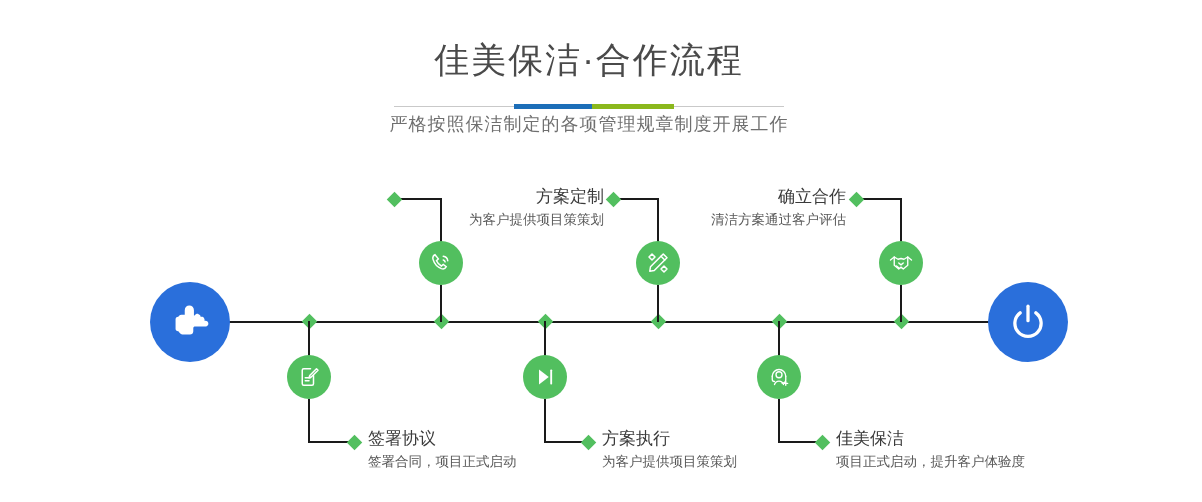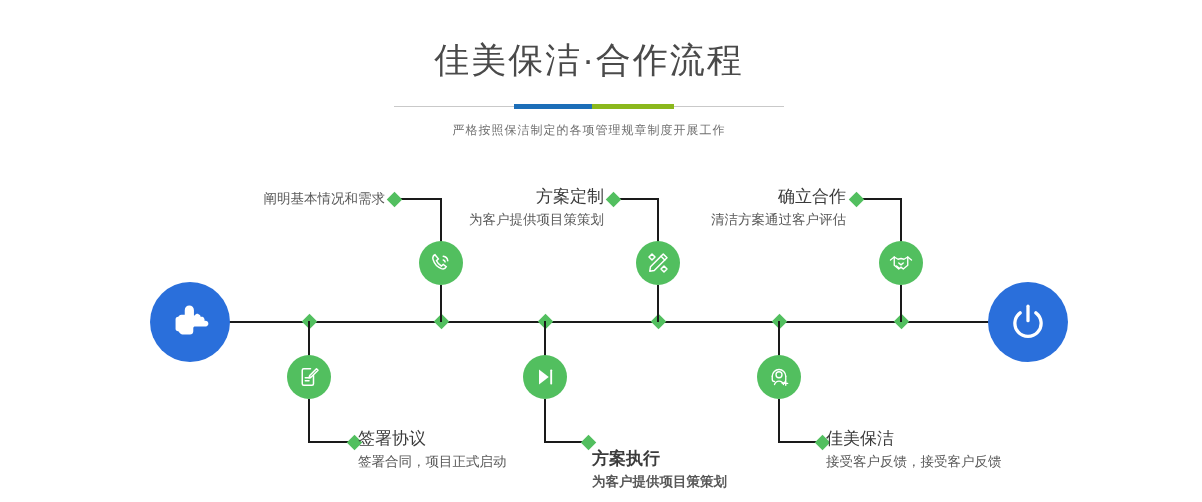--- a/index.html
+++ b/index.html
@@ -24,21 +24,21 @@
   .divider .hair{
     position:absolute;left:0;top:2px;width:390px;height:1px;background:#c9c9c9;
   }
   .divider .seg-blue{
     position:absolute;left:120px;top:0;width:78px;height:5px;background:#1c6eb8;
   }
   .divider .seg-green{
     position:absolute;left:198px;top:0;width:82px;height:5px;background:#8bb81d;
   }
   .subtitle{
-    font-size:12px;color:#6f6f6f;margin-top:13px;letter-spacing:1px;
+    font-size:18px;color:#6f6f6f;margin-top:3px;letter-spacing:1px;
   }
 
   
   .timeline{position:absolute;left:0;top:0;width:1202px;height:502px;}
   .axis{
     position:absolute;left:190px;top:321px;width:830px;height:2px;background:#1a1a1a;
   }
   .endcap{
     position:absolute;width:80px;height:80px;border-radius:50%;
     background:#2a6fdb;display:flex;align-items:center;justify-content:center;
@@ -57,21 +57,21 @@
     position:absolute;width:11px;height:11px;background:#52bf5f;
     transform:rotate(45deg);
   }
   .vline{position:absolute;width:2px;background:#1a1a1a;}
   .hline{position:absolute;height:2px;background:#1a1a1a;}
 
   .lbl{position:absolute;white-space:nowrap;}
   .lbl .t{font-size:17px;color:#3b3b3b;line-height:1.25;}
   .lbl .d{font-size:13.5px;color:#585858;line-height:1.5;margin-top:3px;}
   .lbl.up{text-align:right;}
-  .lbl.dn{text-align:left;}
+  .lbl.dn{text-align:left;margin-left:10px;}
 </style>
 </head>
 <body>
 
 <div id="page">
 
   <div class="header">
     <div class="title">佳美保洁·合作流程</div>
     <div class="divider">
       <div class="hair"></div>
@@ -117,21 +117,20 @@
     <div class="node-icon" style="left:419px;top:241px;">
       <span>
         <svg width="24" height="24" viewBox="0 0 64 64" fill="none" stroke="#ffffff" stroke-width="4" stroke-linecap="round">
           <path d="M16 10c-4 2-7 7-5 13 3 10 12 20 22 24 6 2 11-1 13-5l-8-6-5 4c-5-3-11-9-13-14l5-5-9-11z"></path>
           <path d="M38 14a14 14 0 0 1 12 12"></path>
           <path d="M38 24a7 7 0 0 1 5 5"></path>
         </svg>
       </span>
     </div>
     <div class="lbl up" style="left:149px;top:186px;width:236px;">
-      <div class="d">阐明基本情况和需求</div>
     </div>
 
     <div class="vline" style="left:308px;top:321px;height:36px;"></div>
     <div class="vline" style="left:308px;top:399px;height:44px;"></div>
     <div class="hline" style="left:308px;top:441px;width:46px;"></div>
     <div class="diamond" style="left:349px;top:437px;"></div>
     <div class="node-icon" style="left:287px;top:355px;">
       <span>
         <svg width="24" height="24" viewBox="0 0 64 64" fill="none" stroke="#ffffff" stroke-width="4" stroke-linecap="round" stroke-linejoin="round">
           <path d="M44 28v22a4 4 0 0 1-4 4H18a4 4 0 0 1-4-4V14a4 4 0 0 1 4-4h18"></path>
@@ -170,21 +169,21 @@
     <div class="hline" style="left:544px;top:441px;width:44px;"></div>
     <div class="diamond" style="left:583px;top:437px;"></div>
     <div class="node-icon" style="left:523px;top:355px;">
       <span>
         <svg width="24" height="24" viewBox="0 0 64 64" fill="#ffffff">
           <path d="M16 12l26 20-26 20V12z"></path>
           <rect x="46" y="12" width="5" height="40" rx="2"></rect>
         </svg>
       </span>
     </div>
-    <div class="lbl dn" style="left:592px;top:448px;width:254px;font-weight:bold;">
+    <div class="lbl dn" style="left:592px;top:428px;width:254px;">
       <div class="t">方案执行</div>
       <div class="d">为客户提供项目策策划</div>
     </div>
 
     <div class="vline" style="left:900px;top:285px;height:37px;"></div>
     <div class="vline" style="left:900px;top:198px;height:45px;"></div>
     <div class="hline" style="left:856px;top:198px;width:46px;"></div>
     <div class="diamond" style="left:851px;top:194px;"></div>
     <div class="node-icon" style="left:879px;top:241px;">
       <span>
@@ -213,17 +212,17 @@
           <path d="M50 30v10c0 5-5 8-10 8"></path>
           <circle cx="32" cy="26" r="8"></circle>
           <path d="M20 52c2-6 7-9 12-9s10 3 12 9"></path>
           <line x1="50" y1="44" x2="50" y2="54"></line>
           <line x1="45" y1="49" x2="55" y2="49"></line>
         </svg>
       </span>
     </div>
     <div class="lbl dn" style="left:826px;top:428px;width:300px;">
       <div class="t">佳美保洁</div>
-      <div class="d">接受客户反馈，接受客户反馈</div>
+      <div class="d">项目正式启动，提升客户体验度</div>
     </div>
 
   </div>
 </div>
 
 </body></html>

